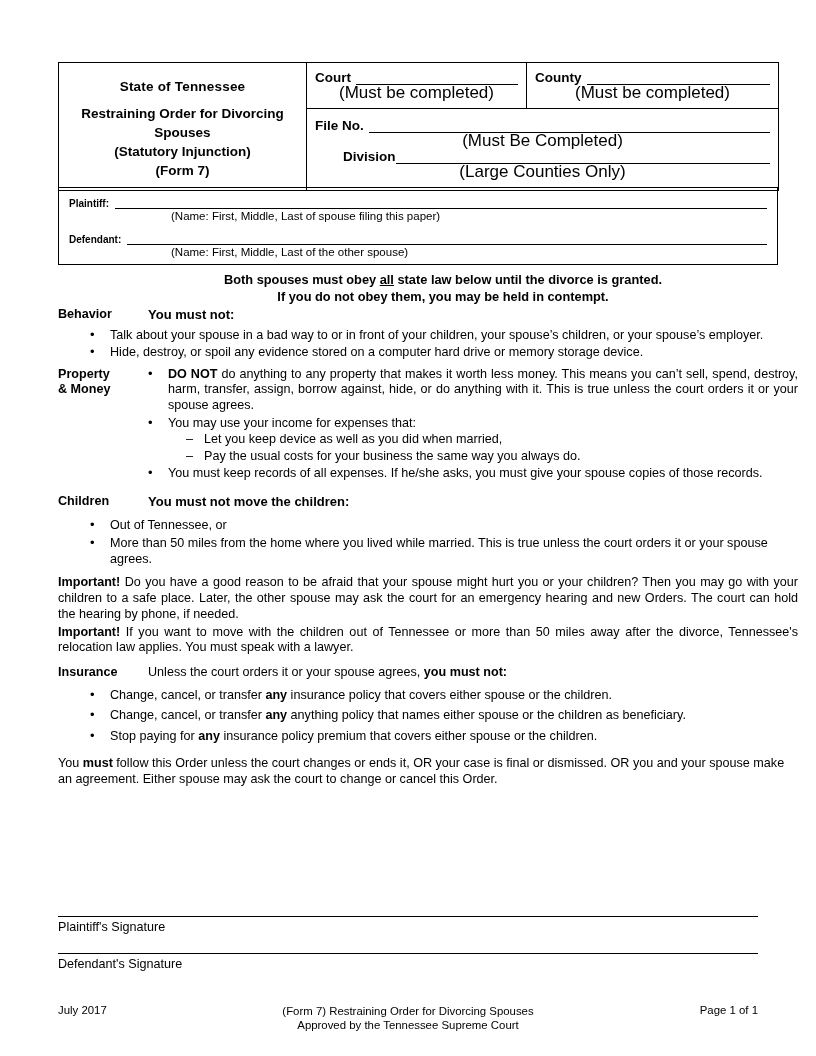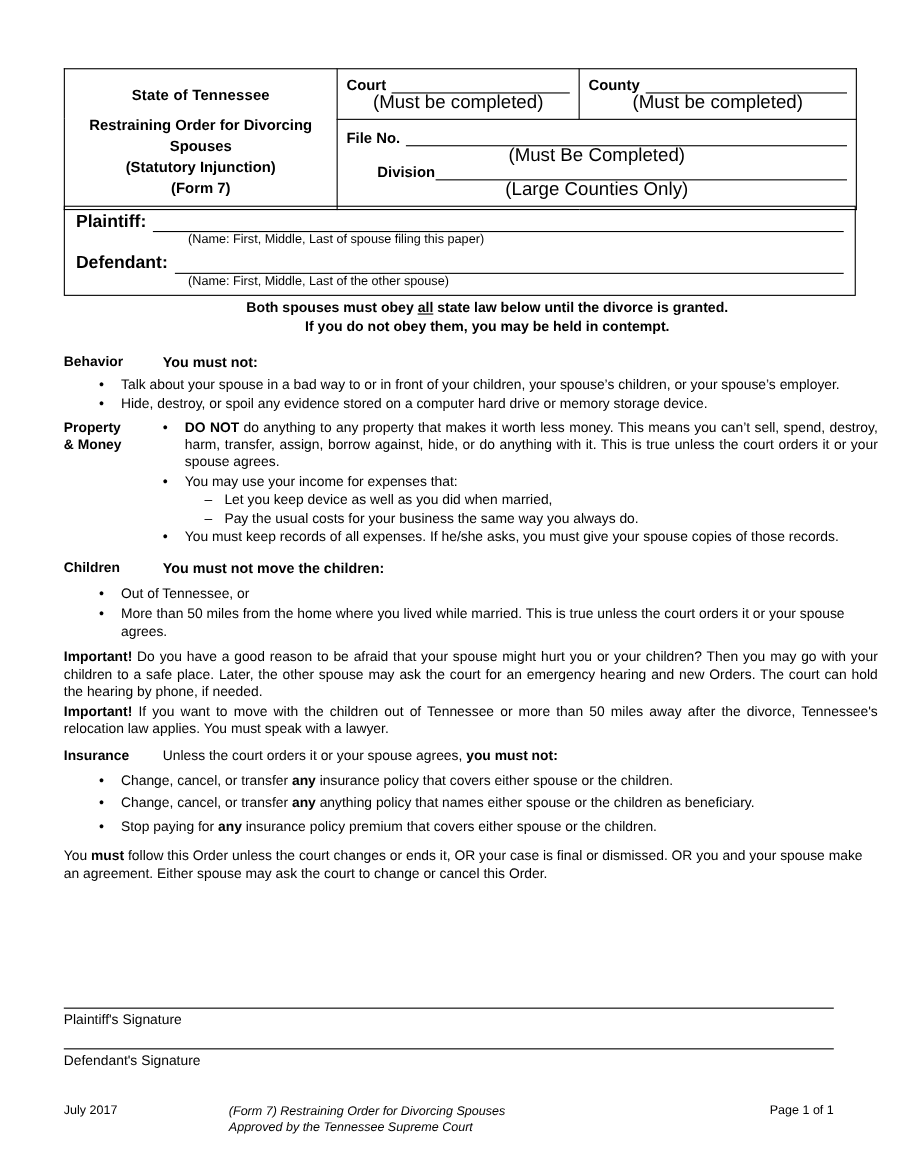--- a/index.html
+++ b/index.html
@@ -77,21 +77,21 @@
     position: absolute;
     left: 58px;
     top: 187px;
     width: 720px;
     border: 1px solid #000;
     box-sizing: border-box;
     padding: 5px 10px 4px 10px;
   }
   .party-row { display: flex; align-items: flex-end; }
   .party-lbl {
-    font-size: 16px;
+    font-size: 10px;
     font-weight: bold;
     white-space: nowrap;
   }
   .party-line {
     flex: 1 1 auto;
     border-bottom: 1.3px solid #000;
     height: 15px;
     margin-left: 6px;
   }
   .party-hint {
@@ -113,21 +113,21 @@
   }
   .intro {
     font-weight: bold;
     text-align: center;
     margin-left: 30px;
     line-height: 16.5px;
     font-size: 12.8px;
   }
   .intro u { text-decoration: underline; }
 
-  .sec { display: flex; margin-top: 17px; }
+  .sec { display: flex; margin-top: 2px; }
   .sec-label {
     width: 86px;
     flex: 0 0 86px;
     font-weight: bold;
     font-size: 12.6px;
     line-height: 15.4px;
     padding-right: 4px;
   }
   .sec-body { flex: 1 1 auto; }
   .sec-head {
@@ -196,21 +196,21 @@
   .footer {
     position: absolute;
     left: 58px;
     top: 1004px;
     width: 700px;
     font-size: 11.4px;
     display: flex;
     align-items: flex-start;
   }
   .f-left { width: 150px; flex: 0 0 150px; }
-  .f-center { flex: 1 1 auto; line-height: 14px; font-style: italic; }
+  .f-center { flex: 1 1 auto; text-align: center; line-height: 14px; }
   .f-right { width: 150px; flex: 0 0 150px; text-align: right; }
 </style>
 </head>
 <body>
 
 <div class="page">
 
   <table class="hdr-table">
     <colgroup>
       <col style="width:248px">

